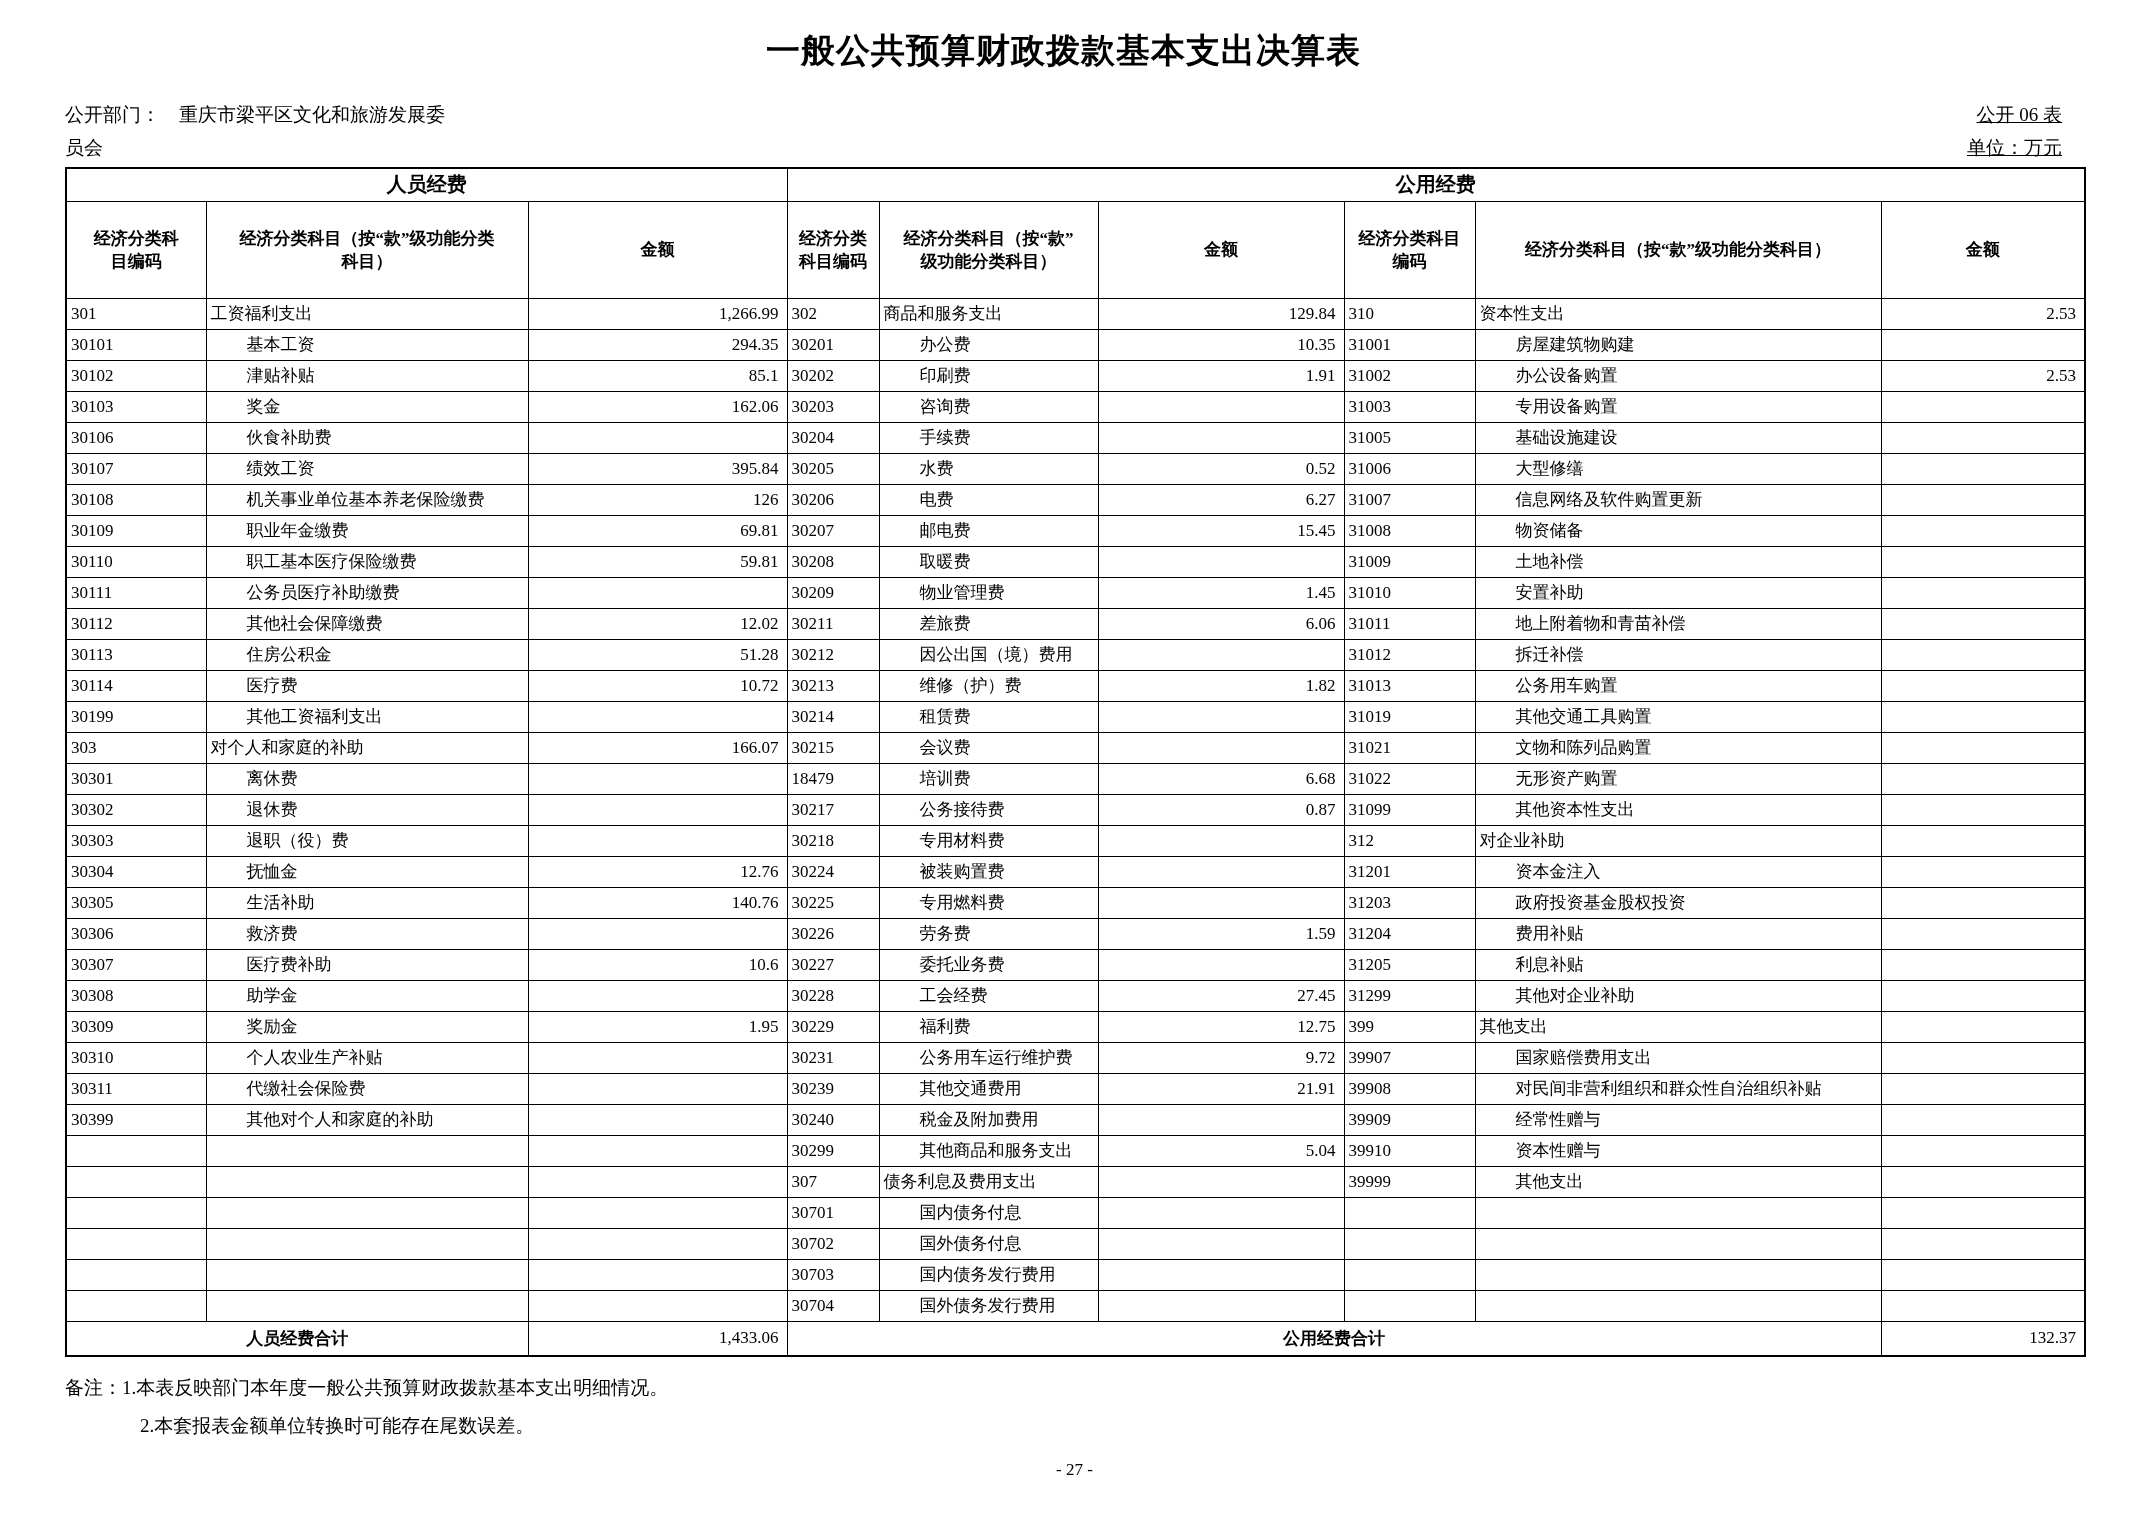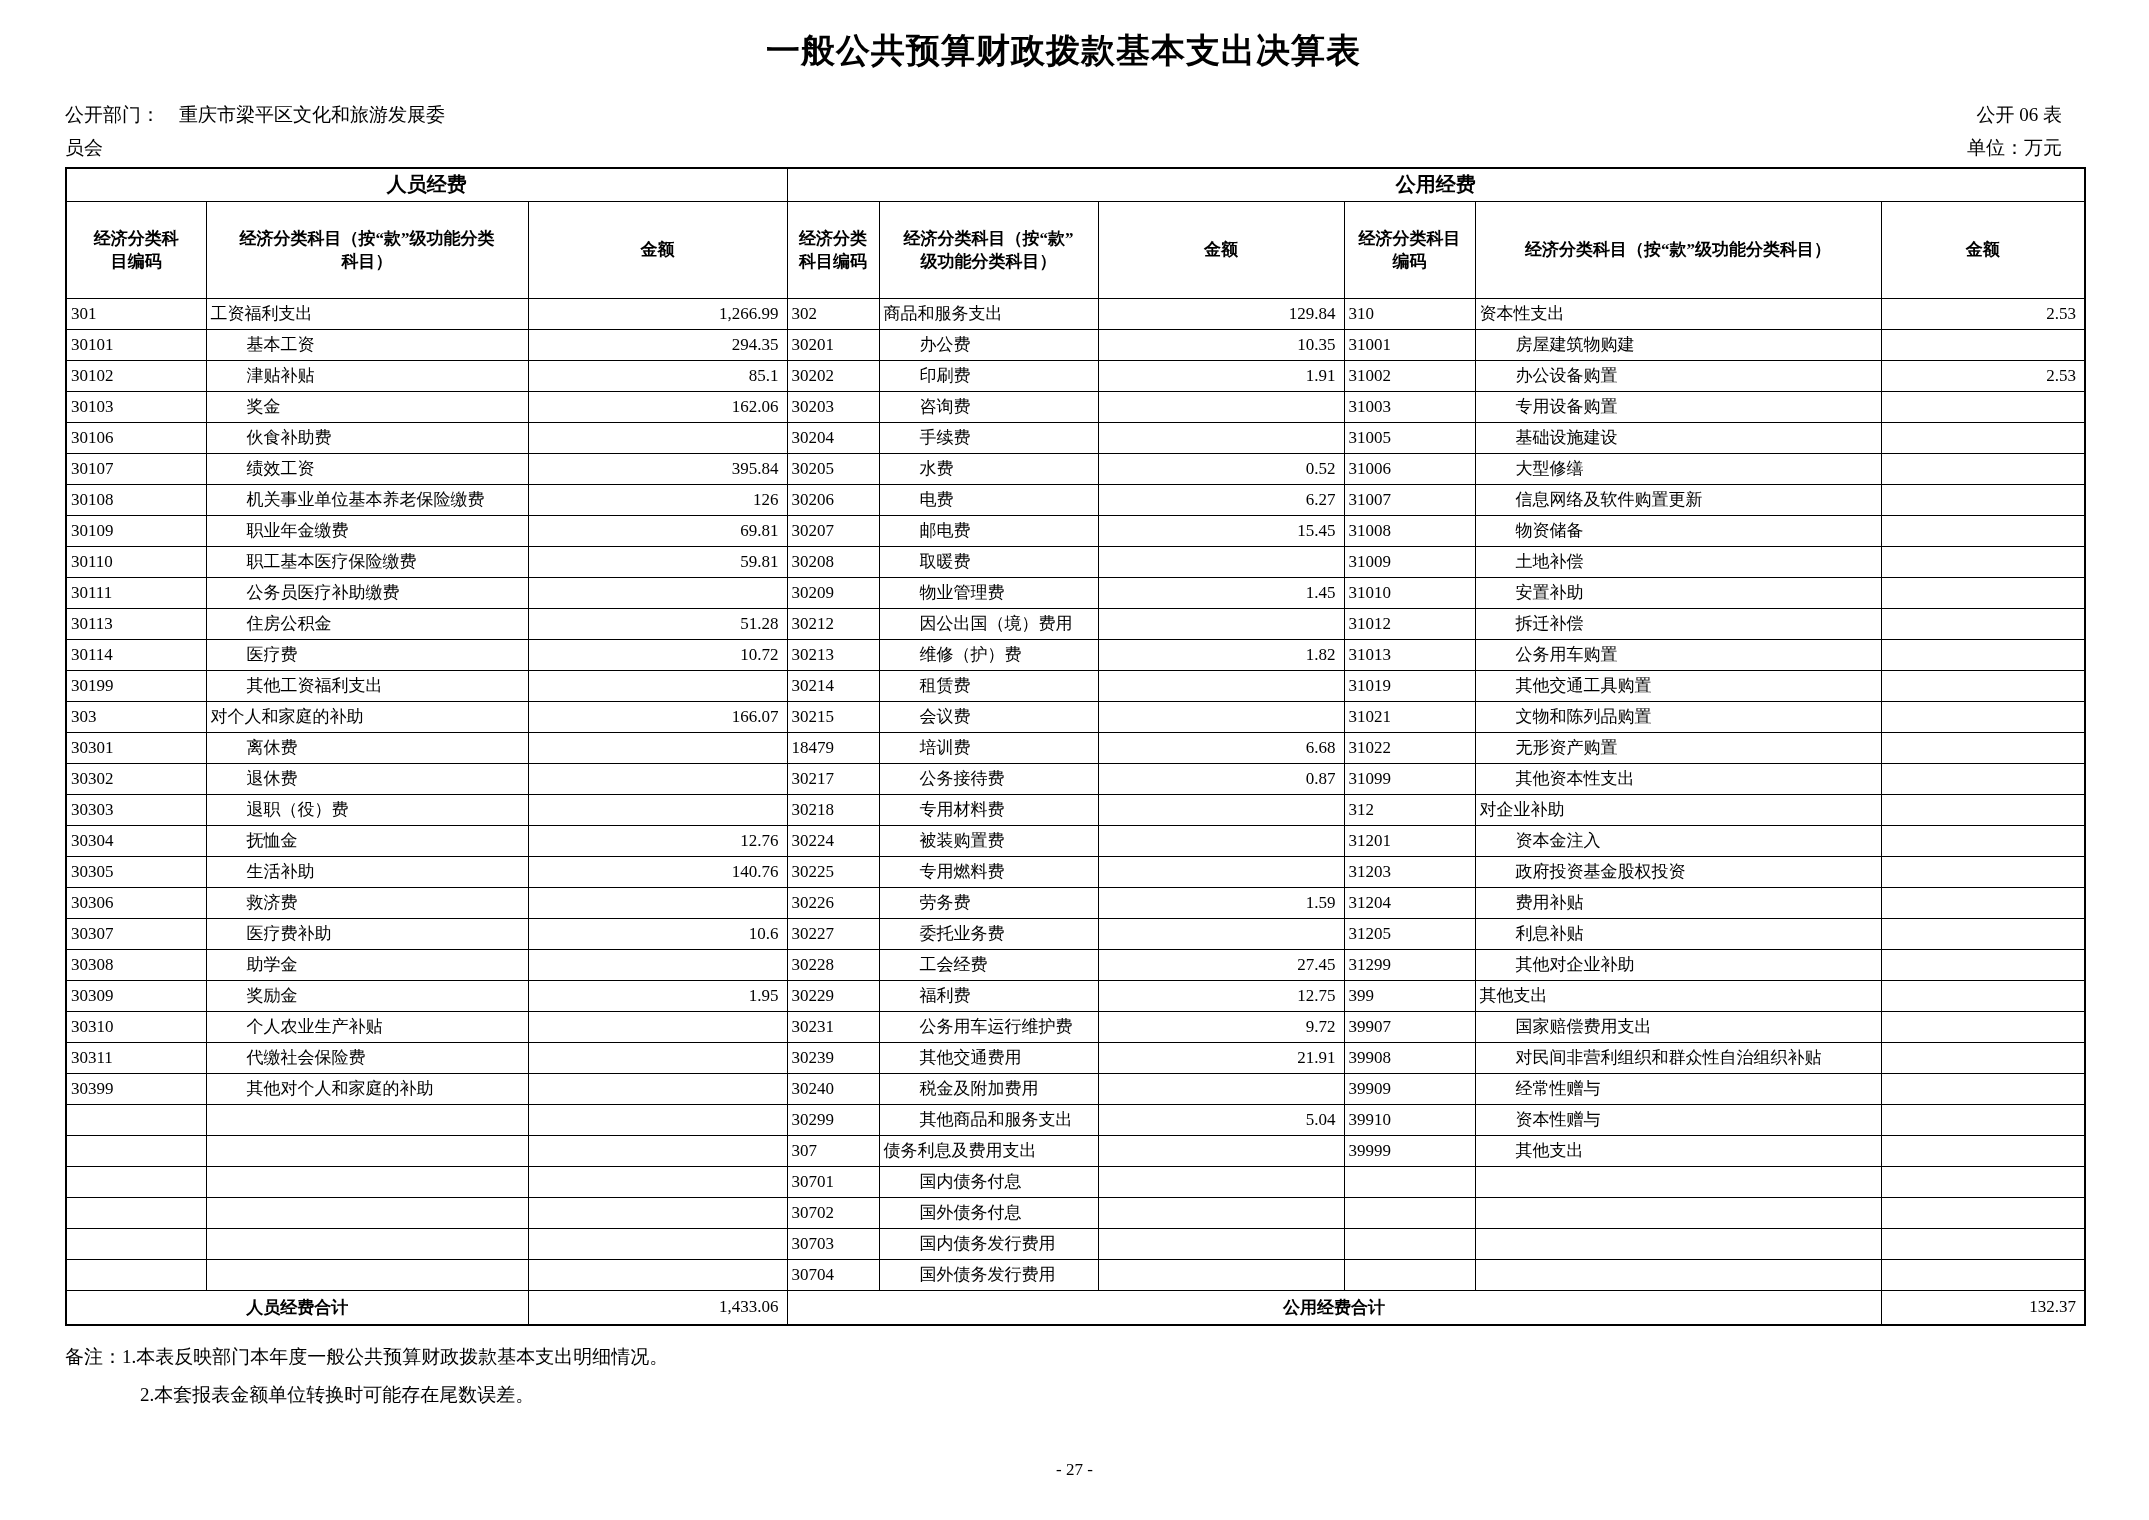--- a/index.html
+++ b/index.html
@@ -10,21 +10,21 @@
   .page{padding:24px 87px 0 65px;}
   .doc-title{
     text-align:center;font-size:34px;font-weight:bold;
     letter-spacing:1px;margin:4px 0 24px 0;
   }
   .meta{
     display:flex;justify-content:space-between;align-items:flex-end;
     font-size:19px;margin-bottom:2px;
   }
   .meta-left{width:396px;line-height:1.75;}
-  .meta-right{text-align:right;line-height:1.75;}
+  .meta-right{text-align:right;line-height:1.75;text-decoration:underline;}
   table.grid{
     border-collapse:collapse;table-layout:fixed;width:2019px;
     border:2px solid #000;
   }
   .grid th,.grid td{
     border:1px solid #000;padding:0 4px;overflow:hidden;
     vertical-align:middle;
   }
   .grid th{
     font-size:17px;font-weight:bold;text-align:center;
@@ -200,20 +200,31 @@
           <td class="name indent">公务员医疗补助缴费</td>
           <td class="amount"></td>
           <td class="code">30209</td>
           <td class="name indent">物业管理费</td>
           <td class="amount">1.45</td>
           <td class="code">31010</td>
           <td class="name indent">安置补助</td>
           <td class="amount"></td>
         </tr>
         <tr>
+          <td class="code">30112</td>
+          <td class="name indent">其他社会保障缴费</td>
+          <td class="amount">12.02</td>
+          <td class="code">30211</td>
+          <td class="name indent">差旅费</td>
+          <td class="amount">6.06</td>
+          <td class="code">31011</td>
+          <td class="name indent">地上附着物和青苗补偿</td>
+          <td class="amount"></td>
+        </tr>
+        <tr>
           <td class="code">30113</td>
           <td class="name indent">住房公积金</td>
           <td class="amount">51.28</td>
           <td class="code">30212</td>
           <td class="name indent">因公出国（境）费用</td>
           <td class="amount"></td>
           <td class="code">31012</td>
           <td class="name indent">拆迁补偿</td>
           <td class="amount"></td>
         </tr>

